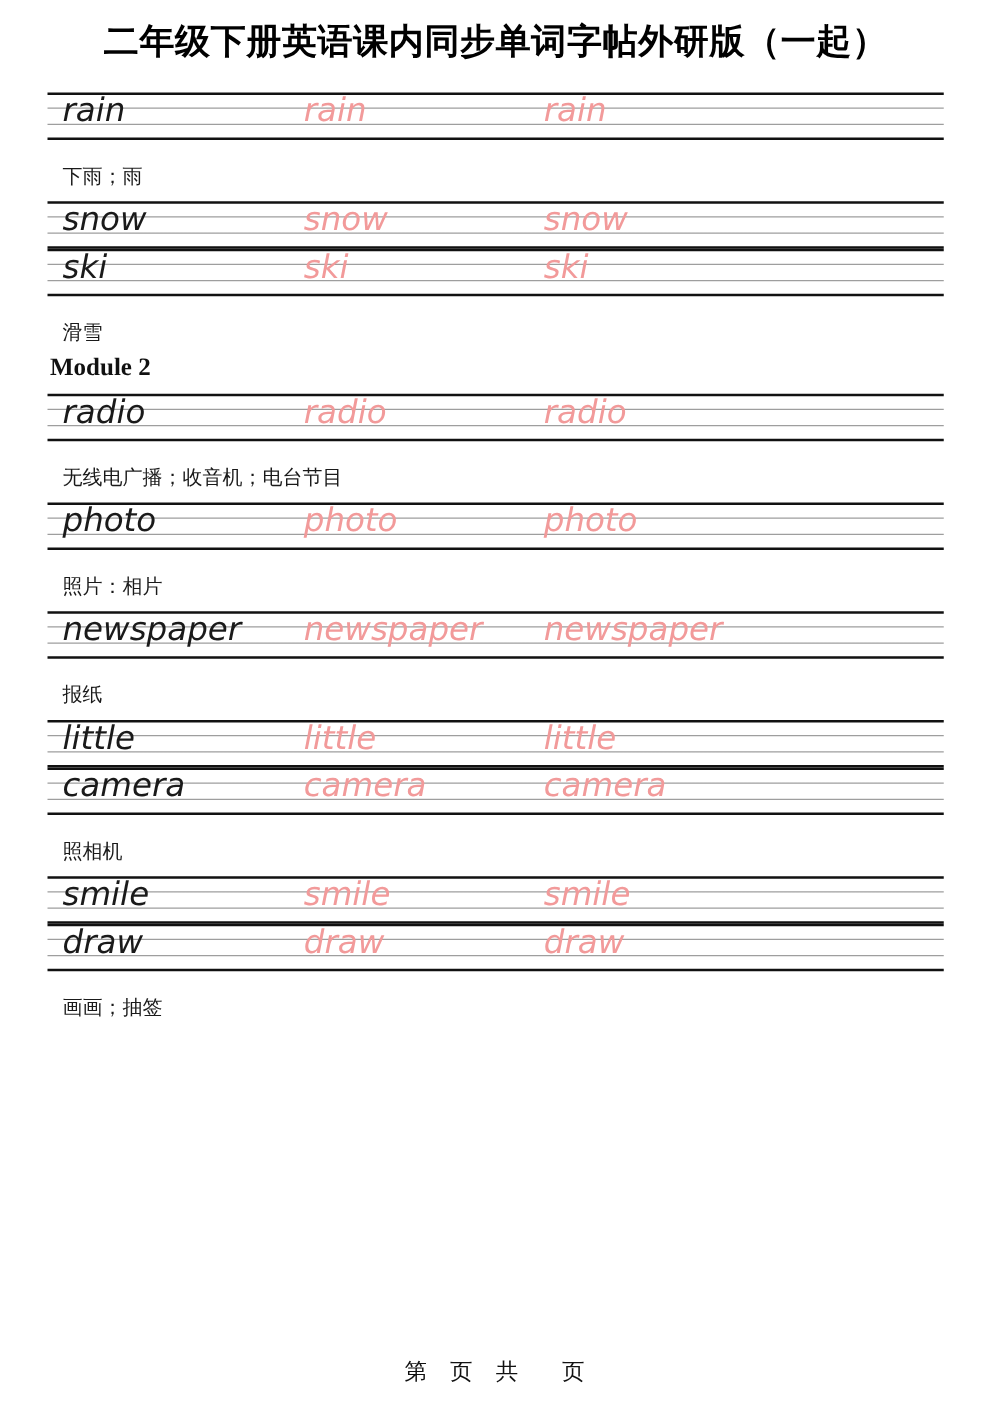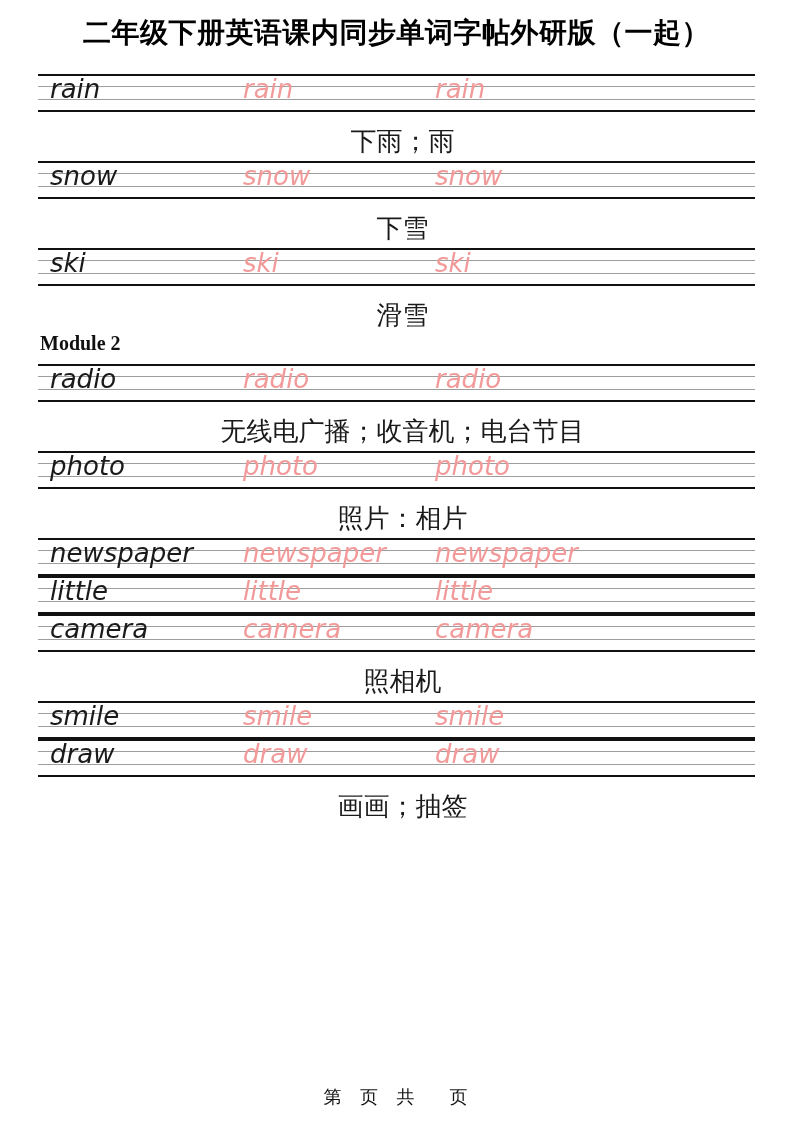--- a/index.html
+++ b/index.html
@@ -44,25 +44,24 @@
     font-size: 26px;
     line-height: 31px;
     white-space: pre;
   }
   .w-black { left: 12px;  color: #1a1a1a; }
   .w-p1    { left: 205px; color: #f29a9a; }
   .w-p2    { left: 397px; color: #f29a9a; }
   .meaning {
     margin: 19px 0 10px 12px;
     font-family: "DejaVu Serif", serif;
-    font-size: 26px;
+    font-size: 16px;
     line-height: 20px;
     color: #1a1a1a;
     white-space: pre;
-    text-align: center;
   }
   .module-label {
     margin: -2px 0 11px 2px;
     font-family: "Liberation Serif", serif;
     font-size: 20px;
     line-height: 20px;
     color: #111111;
     font-weight: bold;
   }
   .footer {
@@ -96,21 +95,20 @@
       </div>
       <p class="meaning">下雨；雨</p>
     </section>
 
     <section>
       <div class="guide">
         <span class="word w-black">snow</span>
         <span class="word w-p1">snow</span>
         <span class="word w-p2">snow</span>
       </div>
-      <p class="meaning">下雪</p>
     </section>
 
     <section>
       <div class="guide">
         <span class="word w-black">ski</span>
         <span class="word w-p1">ski</span>
         <span class="word w-p2">ski</span>
       </div>
       <p class="meaning">滑雪</p>
     </section>
@@ -134,20 +132,21 @@
       </div>
       <p class="meaning">照片：相片</p>
     </section>
 
     <section>
       <div class="guide">
         <span class="word w-black">newspaper</span>
         <span class="word w-p1">newspaper</span>
         <span class="word w-p2">newspaper</span>
       </div>
+      <p class="meaning">报纸</p>
     </section>
 
     <section>
       <div class="guide">
         <span class="word w-black">little</span>
         <span class="word w-p1">little</span>
         <span class="word w-p2">little</span>
       </div>
     </section>
 

